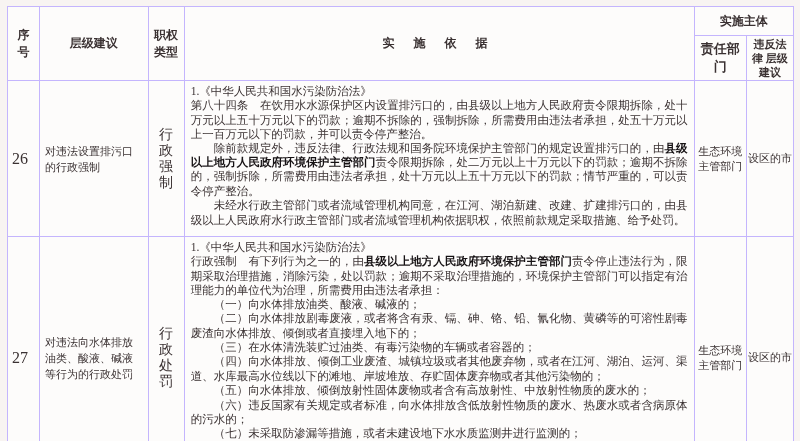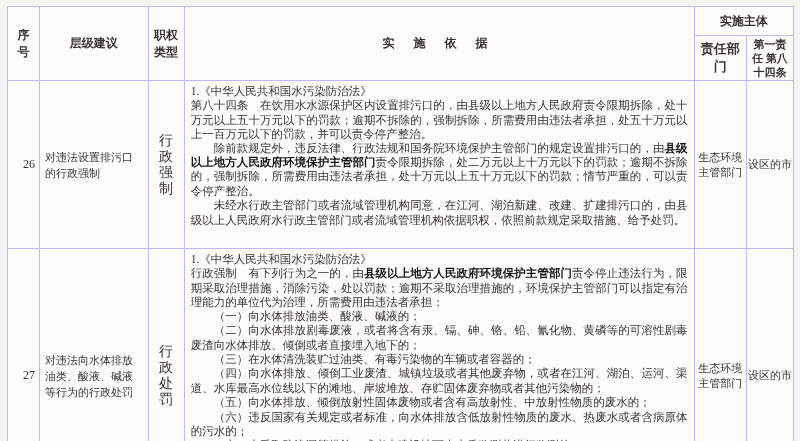--- a/index.html
+++ b/index.html
@@ -27,27 +27,27 @@
   .col-name{width:108px;}
   .col-type{width:36px;}
   .col-basis{width:508px;}
   .col-dept{width:52px;}
   .col-level{width:47px;}
   .th-basis{letter-spacing:8px;}
   .th-level{font-size:11px;line-height:14px;padding:1px 2px;}
   .th-dept{font-size:13px;padding:1px 2px;}
   tr.hdr-top th{height:26px;}
   tr.hdr-bottom th{height:26px;}
-  td.seq{font-size:12px;text-align:right;}
+  td.seq{font-size:16px;text-align:left;}
   td.name{font-size:11px;text-align:left;line-height:16px;padding:16px 5px;}
   td.type{font-size:14px;text-align:center;line-height:16px;}
   td.basis{
     font-size:11.5px;line-height:14.4px;
     text-align:left;vertical-align:top;
-    padding:3px 6px 20px 6px;
+    padding:3px 6px 8px 6px;
   }
   td.basis p{margin:0;text-align:justify;}
   td.basis p.ind{text-indent:2em;font-family:Liberation Mono, monospace;}
   td.dept{font-size:11px;text-align:center;line-height:15px;padding:1px 2px;margin-left:27px;}
   td.level{font-size:11px;text-align:center;line-height:15px;padding:13px 1px;}
   .b{font-weight:bold;color:#161214;}
   tr.row-26{height:148px;}
   tr.row-27{height:229px;}
 </style>
 </head>
@@ -65,21 +65,21 @@
   <tbody>
       <tr class="hdr-top">
     <th rowspan="2">序号</th>
     <th rowspan="2">层级建议</th>
     <th rowspan="2">职权 类型</th>
     <th rowspan="2" class="th-basis">实 施 依 据</th>
     <th colspan="2">实施主体</th>
   </tr>
   <tr class="hdr-bottom">
     <th class="th-dept">责任部门</th>
-    <th class="th-level">第一责任 第八十四条</th>
+    <th class="th-level">违反法律 层级建议</th>
   </tr>
 
   <tr class="row-26">
     <td class="seq">26</td>
     <td class="name">对违法设置排污口的行政强制</td>
     <td class="type">行政强制</td>
     <td class="basis">
       <p><span>1.《中华人民共和国水污染防治法》</span></p>
       <p><span>第八十四条　在饮用水水源保护区内设置排污口的，由县级以上地方人民政府责令限期拆除，处十万元以上五十万元以下的罚款；逾期不拆除的，强制拆除，所需费用由违法者承担，处五十万元以上一百万元以下的罚款，并可以责令停产整治。</span></p>
       <p class="ind"><span>除前款规定外，违反法律、行政法规和国务院环境保护主管部门的规定设置排污口的，由</span><span class="b">县级以上地方人民政府环境保护主管部门</span><span>责令限期拆除，处二万元以上十万元以下的罚款；逾期不拆除的，强制拆除，所需费用由违法者承担，处十万元以上五十万元以下的罚款；情节严重的，可以责令停产整治。</span></p>

